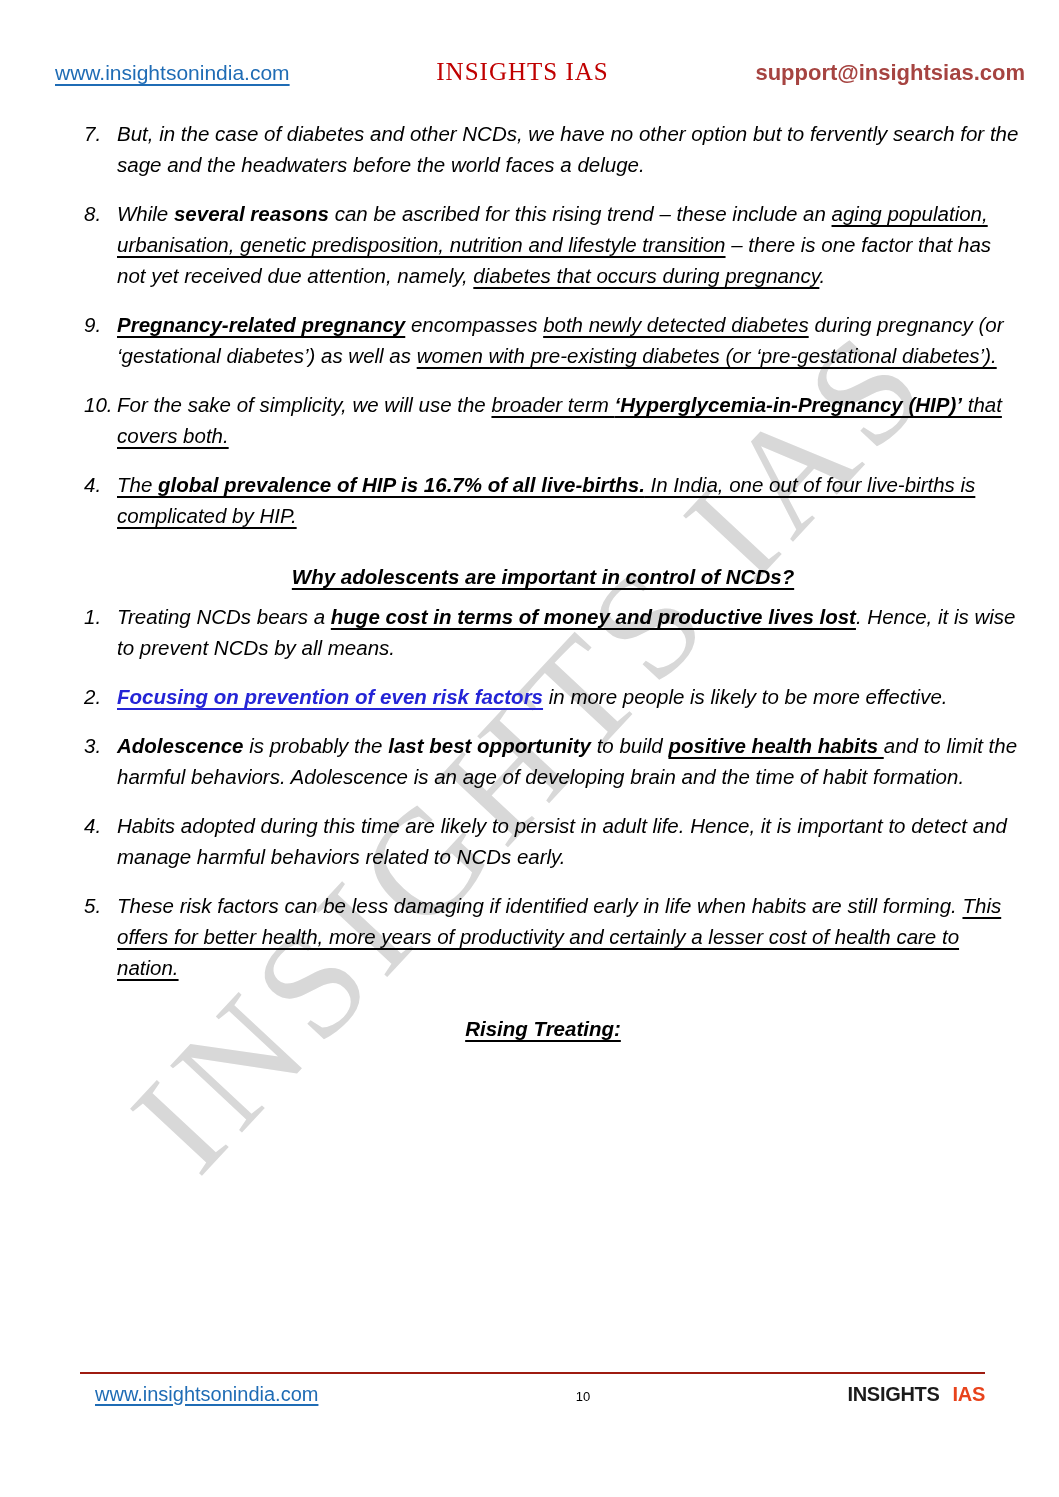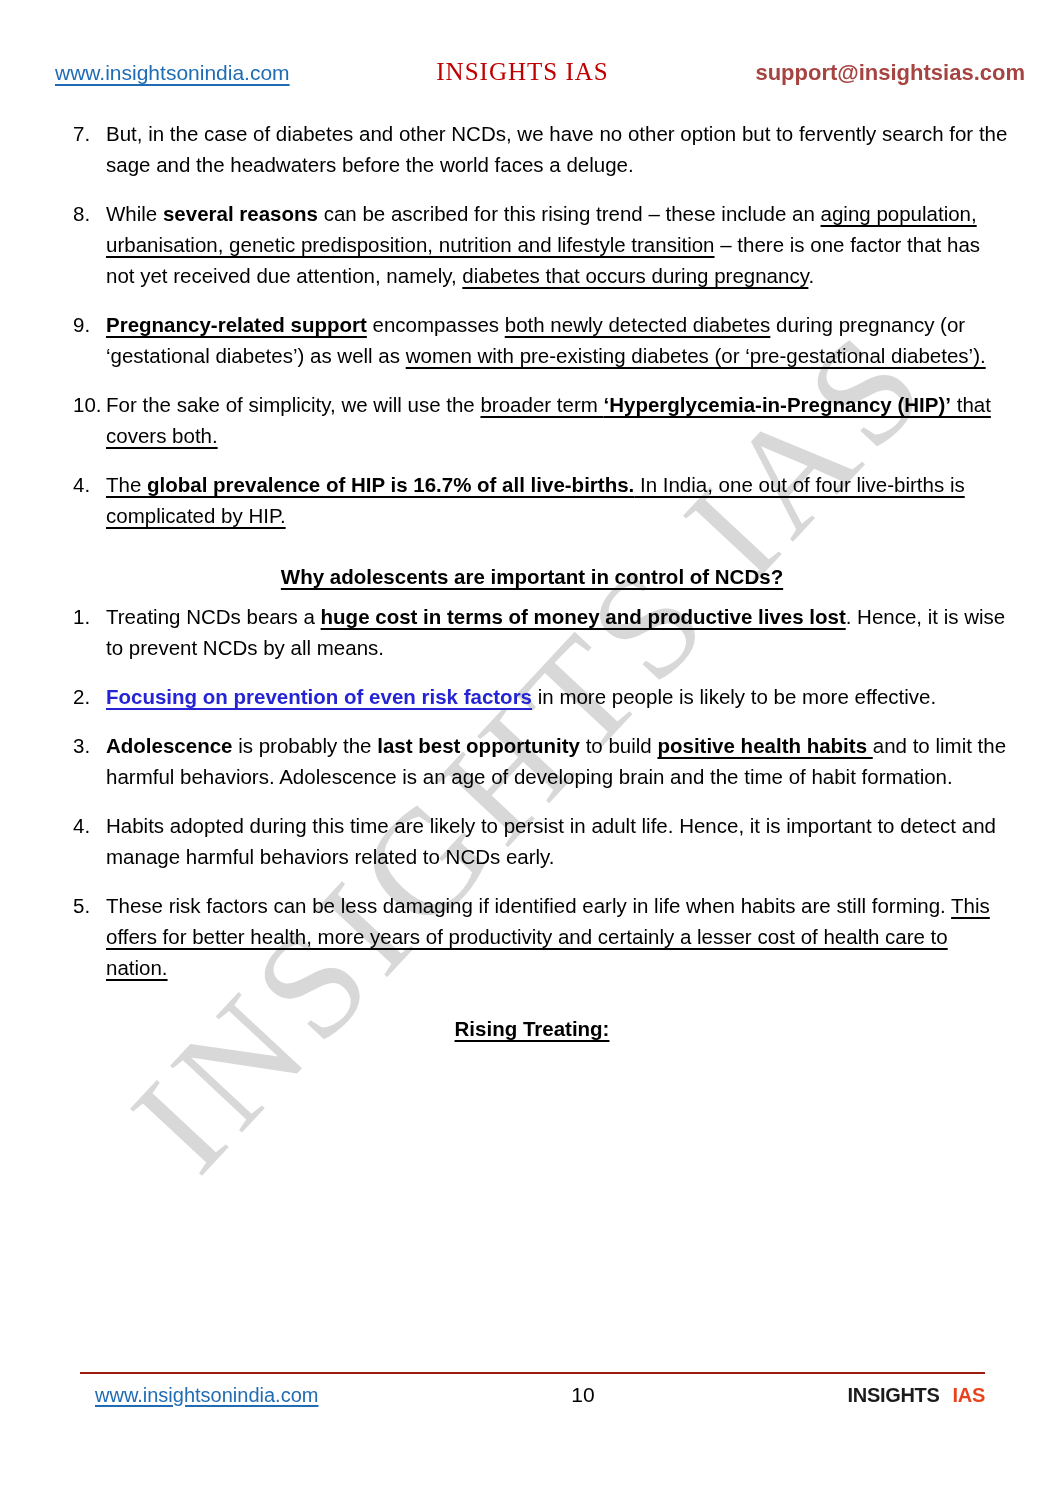--- a/index.html
+++ b/index.html
@@ -30,21 +30,21 @@
   .hdr-title {
     font-family:"Liberation Serif", serif; color:var(--title_red,#c00000);
     font-size:25px; letter-spacing:1px;
   }
   .hdr-support {
     color:var(--support_red,#a64441); font-size:22px; font-weight:bold;
     text-underline-offset:4px; text-decoration-thickness:2px;
     cursor:pointer;
   }
   
-  .content { position:absolute; top:118px; left:43px; width:970px; z-index:1; }
+  .content { position:absolute; top:118px; left:54px; width:970px; z-index:1;font-style:italic; }
   .section-heading {
     font-size:20.5px; font-weight:bold; line-height:31px;
     text-decoration:underline; text-underline-offset:4px; text-decoration-thickness:2px;
     margin:30px 0 9px 8px;
     text-align:center;
   }
   .ol { margin-left:30px; }
   .li {
     font-size:20.5px; line-height:31px; padding-left:33px; margin-bottom:18px;
   }
@@ -59,21 +59,21 @@
   
   .footer {
     position:absolute; top:1372px; left:80px; right:74px;
     border-top:2px solid var(--rule_red,#9e1b10); padding-top:9px;
     display:flex; justify-content:space-between; align-items:baseline; z-index:1;
   }
   .ftr-link {
     margin-left:15px; color:var(--header_link_blue,#1f6cb5); font-size:20px;
     text-decoration:underline; text-underline-offset:3px; cursor:pointer;
   }
-  .ftr-page { font-size:21px; }
+  .ftr-page { font-size:13px; }
   .ftr-logo { font-size:20px; font-weight:bold; letter-spacing:-0.3px; }
   .ftr-logo .dark { color:var(--logo_dark,#1b1b1b); }
   .ftr-logo .orange { color:var(--logo_orange,#e8431c); margin-left:13px; }
 </style>
 </head>
 <body>
 
 <div class="page">
 
   <div class="watermark">INSIGHTS IAS</div>
@@ -83,21 +83,21 @@
     <span class="hdr-title">INSIGHTS IAS</span>
     <span class="hdr-support">support@insightsias.com</span>
   </div>
 
   <div class="content layer">
 
     <div class="section">
       <div class="ol">
           <div class="li"><span class="num">7.</span><span>But, in the case of diabetes and other NCDs, we have no other option but to fervently search for the sage and the headwaters before the world faces a deluge.</span></div>
           <div class="li"><span class="num">8.</span><span>While </span><span class="b">several reasons</span><span> can be ascribed for this rising trend – these include an </span><span class="u">aging population, urbanisation, genetic predisposition, nutrition and lifestyle transition</span><span> – there is one factor that has not yet received due attention, namely, </span><span class="u">diabetes that occurs during pregnancy</span><span>.</span></div>
-          <div class="li"><span class="num">9.</span><span class="b u">Pregnancy-related support</span><span> encompasses </span><span class="u">both newly detected diabetes</span><span> during pregnancy (or ‘gestational diabetes’) as well as </span><span class="u">women with pre-existing diabetes (or ‘pre-gestational diabetes’). </span></div>
+          <div class="li"><span class="num">9.</span><span class="b u">Pregnancy-related pregnancy</span><span> encompasses </span><span class="u">both newly detected diabetes</span><span> during pregnancy (or ‘gestational diabetes’) as well as </span><span class="u">women with pre-existing diabetes (or ‘pre-gestational diabetes’). </span></div>
           <div class="li"><span class="num">10.</span><span>For the sake of simplicity, we will use the </span><span class="u">broader term </span><span class="b u">‘Hyperglycemia-in-Pregnancy (HIP)’</span><span class="u"> that covers both. </span></div>
           <div class="li"><span class="num">4.</span><span class="u">The </span><span class="b u">global prevalence of HIP is 16.7% of all live-births.</span><span class="u"> In India, one out of four live-births is complicated by HIP.</span></div>
         </div>
     </div>
 
     <div class="section">
       <div class="section-heading">Why adolescents are important in control of NCDs?</div>
       <div class="ol">
           <div class="li"><span class="num">1.</span><span>Treating NCDs bears a </span><span class="b u">huge cost in terms of money and productive lives lost</span><span>. Hence, it is wise to prevent NCDs by all means.</span></div>
           <div class="li"><span class="num">2.</span><span class="lnk">Focusing on prevention of even risk factors</span><span> in more people is likely to be more effective.</span></div>

